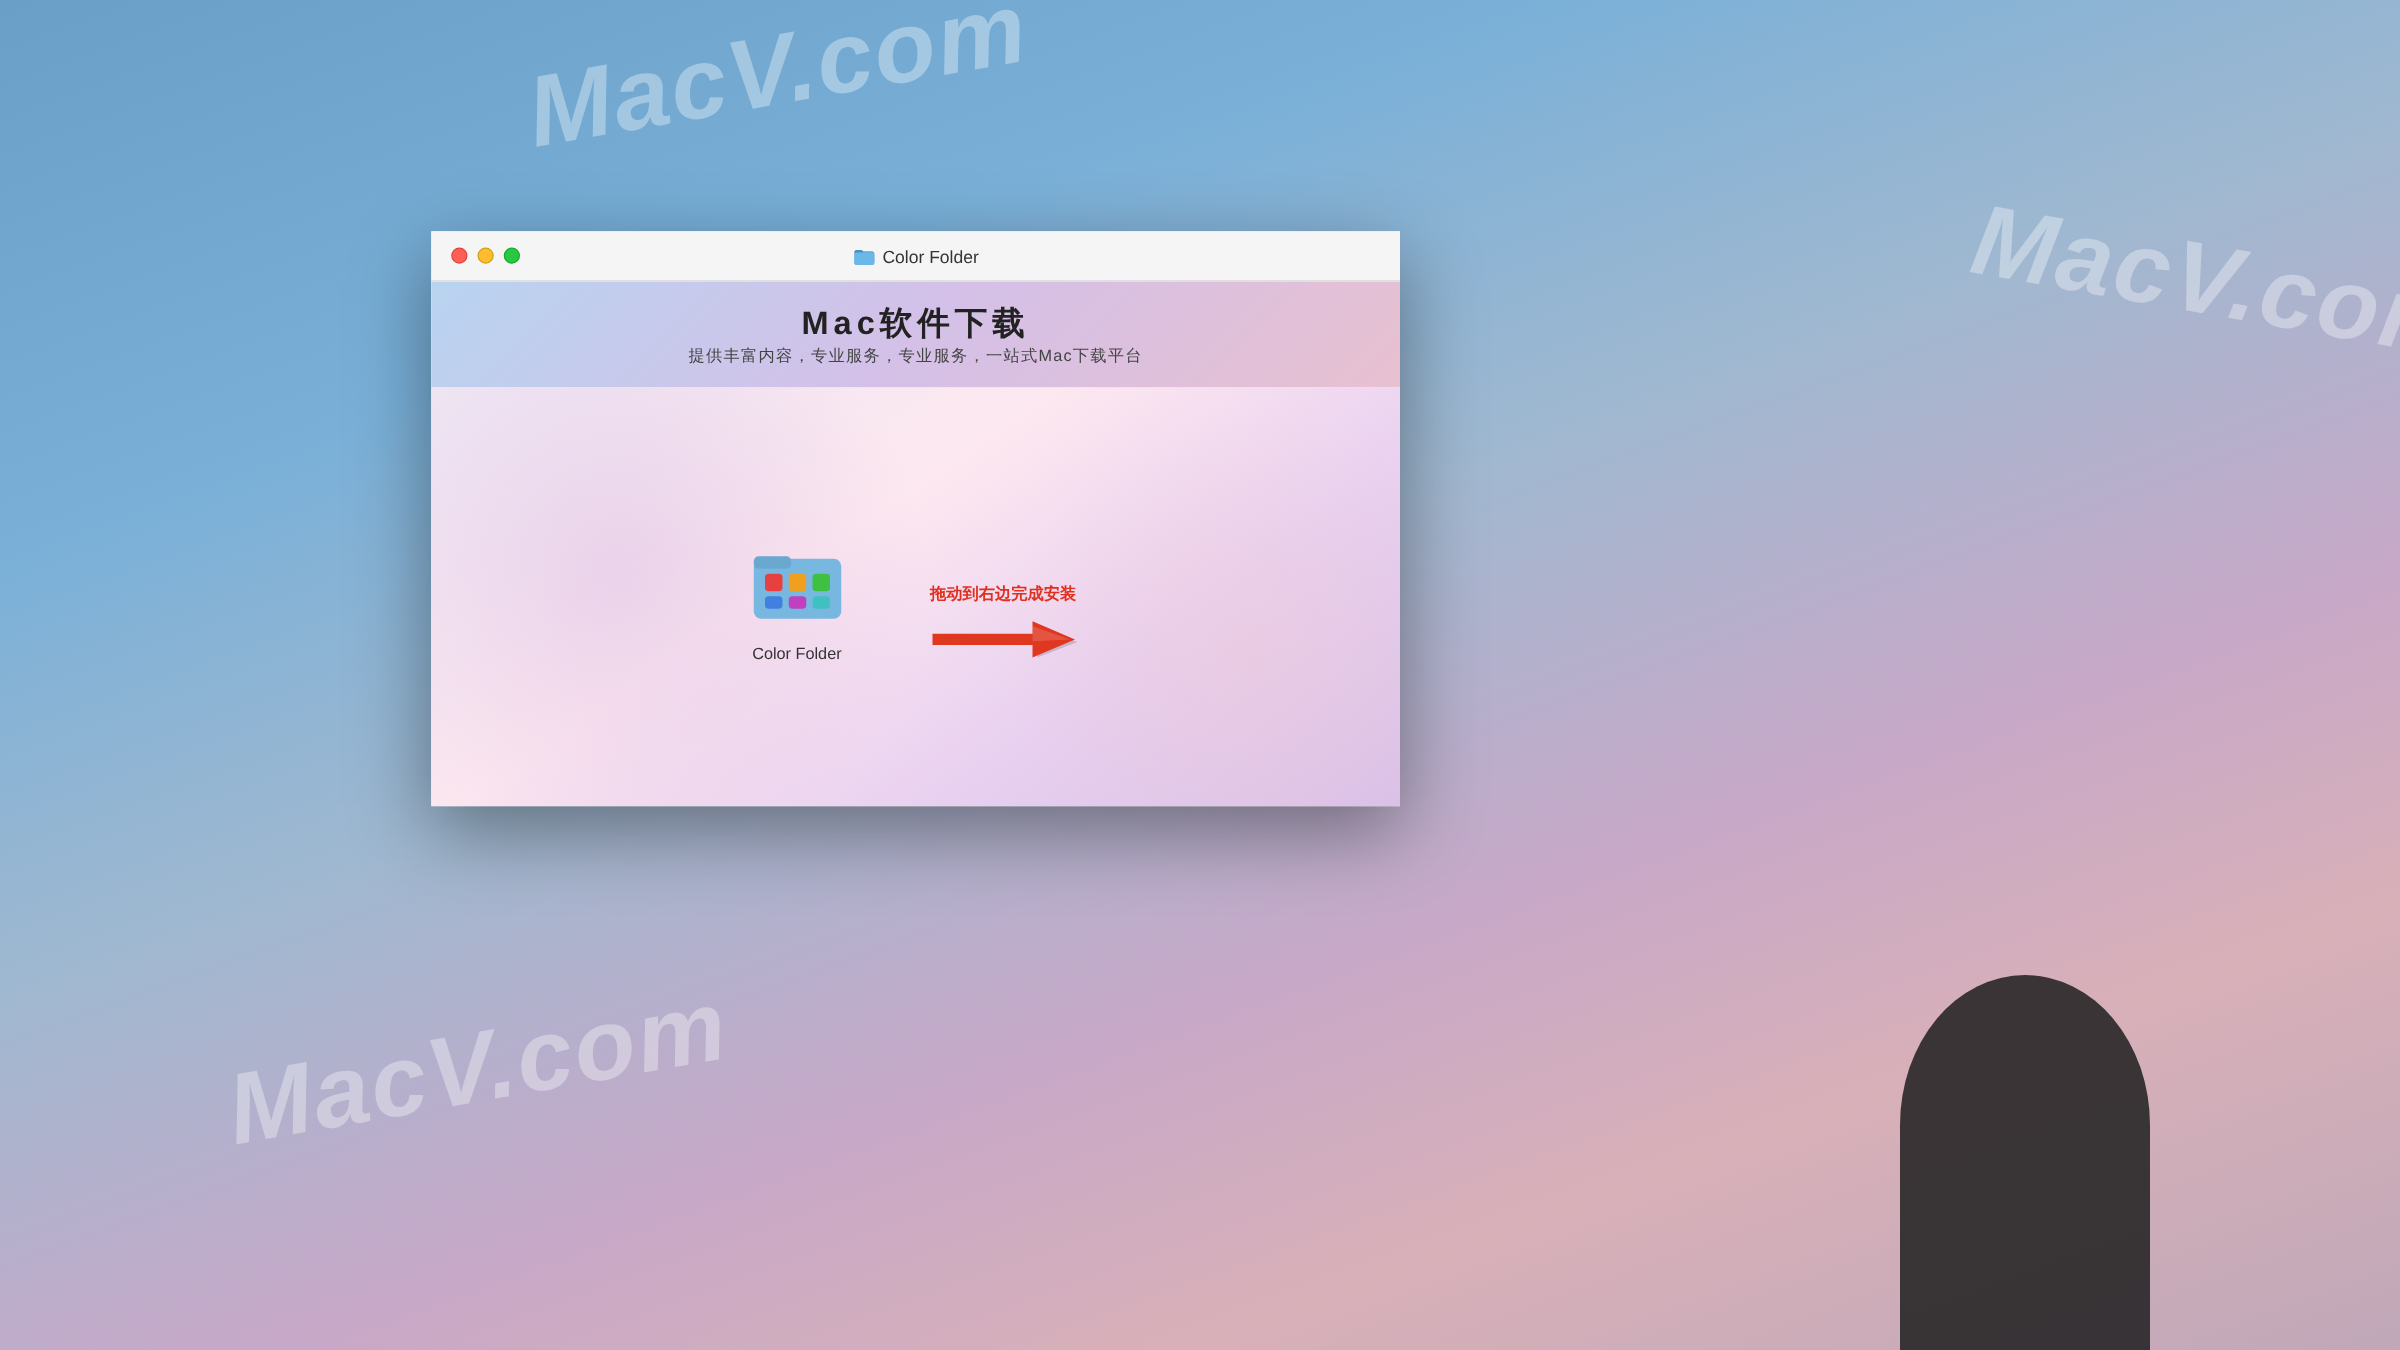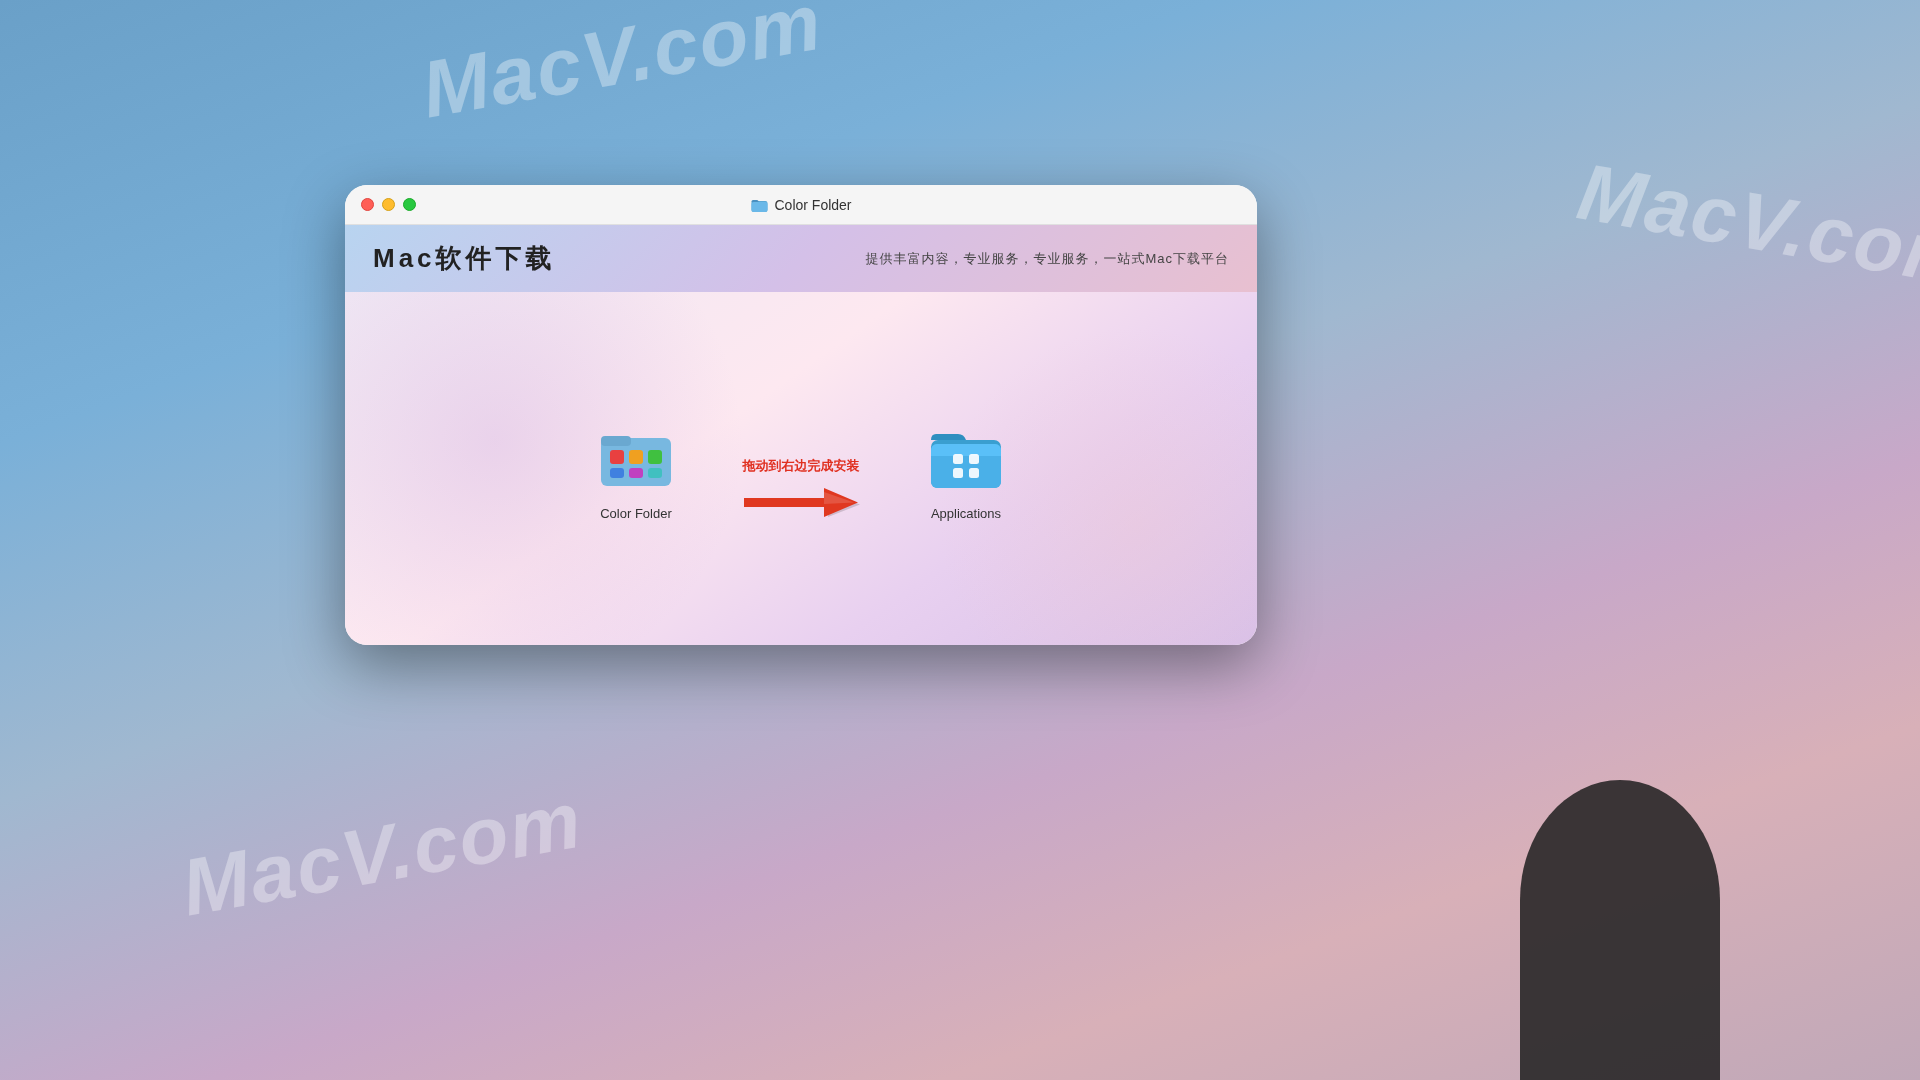--- a/index.html
+++ b/index.html
@@ -56,24 +56,24 @@
       height: 300px;
       background: rgba(30,30,30,0.85);
       border-radius: 50% 50% 0 0 / 40% 40% 0 0;
     }
 
     
     .mac-window {
       position: absolute;
       top: 185px;
       left: 345px;
-      width: 912px;
+      width: 775px;
       height: 460px;
       background: white;
-      border-radius: 22px;
+      border-radius: 0;
       box-shadow: 0 20px 60px rgba(0,0,0,0.4);
       overflow: hidden;
       display: flex;
       flex-direction: column;
     }
 
     
     .title-bar {
       background: #f5f5f5;
       border-bottom: 1px solid #e0e0e0;
@@ -119,20 +119,21 @@
     }
 
     
     .header-banner {
       background: linear-gradient(135deg, #b8d4f0 0%, #d4c0e8 50%, #e8c0d0 100%);
       padding: 16px 28px;
       display: flex;
       align-items: center;
       justify-content: space-between;
       flex-shrink: 0;
+      flex-direction: column;
     }
 
     .header-title {
       font-size: 26px;
       font-weight: 700;
       color: #222;
       letter-spacing: 4px;
     }
 
     .header-subtitle {
@@ -290,36 +291,17 @@
         <svg class="arrow-svg" viewBox="0 0 130 55" fill="none">
 
           <path d="M8 30 L90 30 L90 20 L122 32.5 L90 45 L90 35 L8 35 Z" fill="rgba(0,0,0,0.15)" transform="translate(2,2)"></path>
 
           <path d="M8 28 L88 28 L88 18 L122 32.5 L88 47 L88 37 L8 37 Z" fill="#e03820"></path>
 
           <path d="M8 28 L88 28 L88 22 L118 32.5 L88 34 L88 28 Z" fill="rgba(255,255,255,0.15)"></path>
         </svg>
       </div>
 
-      <div class="app-item">
-
-        <svg class="applications-icon" viewBox="0 0 80 80" fill="none">
-
-          <rect x="5" y="24" width="70" height="48" rx="7" fill="#3a9fd0"></rect>
-
-          <path d="M5 24 Q5 18 10 18 L32 18 Q38 18 40 24 Z" fill="#2e8fc0"></path>
-
-          <rect x="5" y="28" width="70" height="44" rx="6" fill="#4ab0e8"></rect>
-          <rect x="5" y="28" width="70" height="12" rx="6" fill="#5ac0f8"></rect>
-          <rect x="5" y="34" width="70" height="6" fill="#5ac0f8"></rect>
-
-          <rect x="27" y="38" width="10" height="10" rx="2.5" fill="white" opacity="0.9"></rect>
-          <rect x="43" y="38" width="10" height="10" rx="2.5" fill="white" opacity="0.9"></rect>
-          <rect x="27" y="52" width="10" height="10" rx="2.5" fill="white" opacity="0.9"></rect>
-          <rect x="43" y="52" width="10" height="10" rx="2.5" fill="white" opacity="0.9"></rect>
-        </svg>
-        <span class="app-label">Applications</span>
-      </div>
 
     </div>
   </div>
 
 </div>
 
 </body></html>

